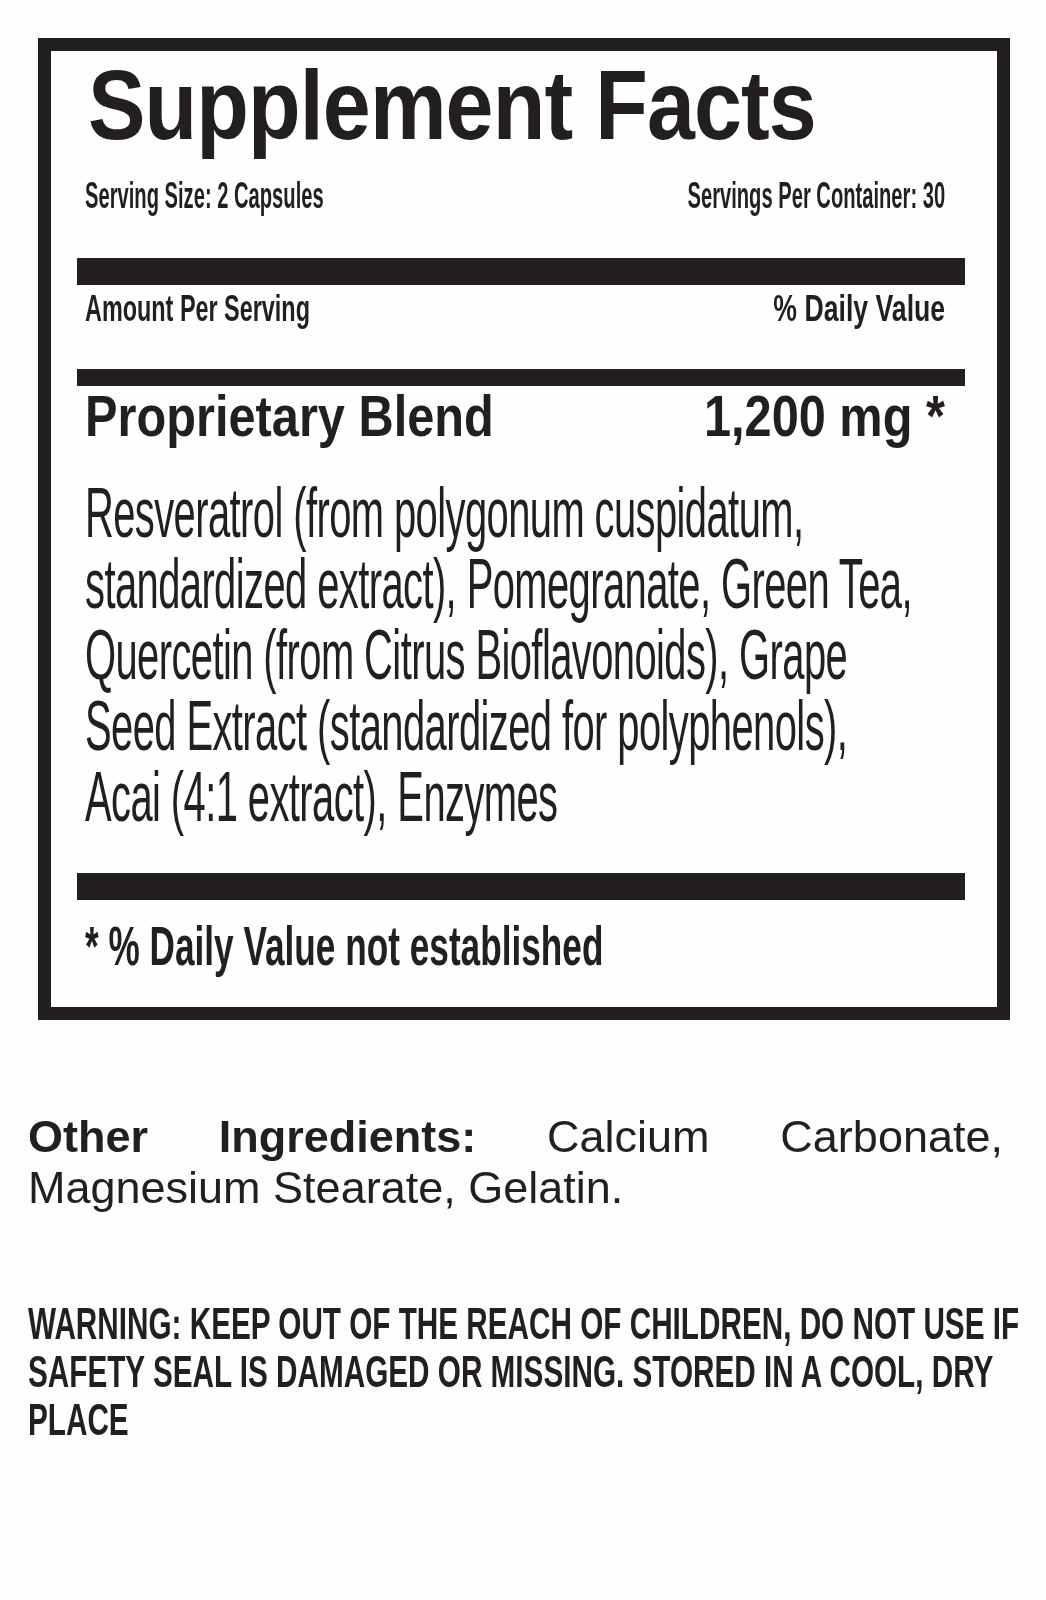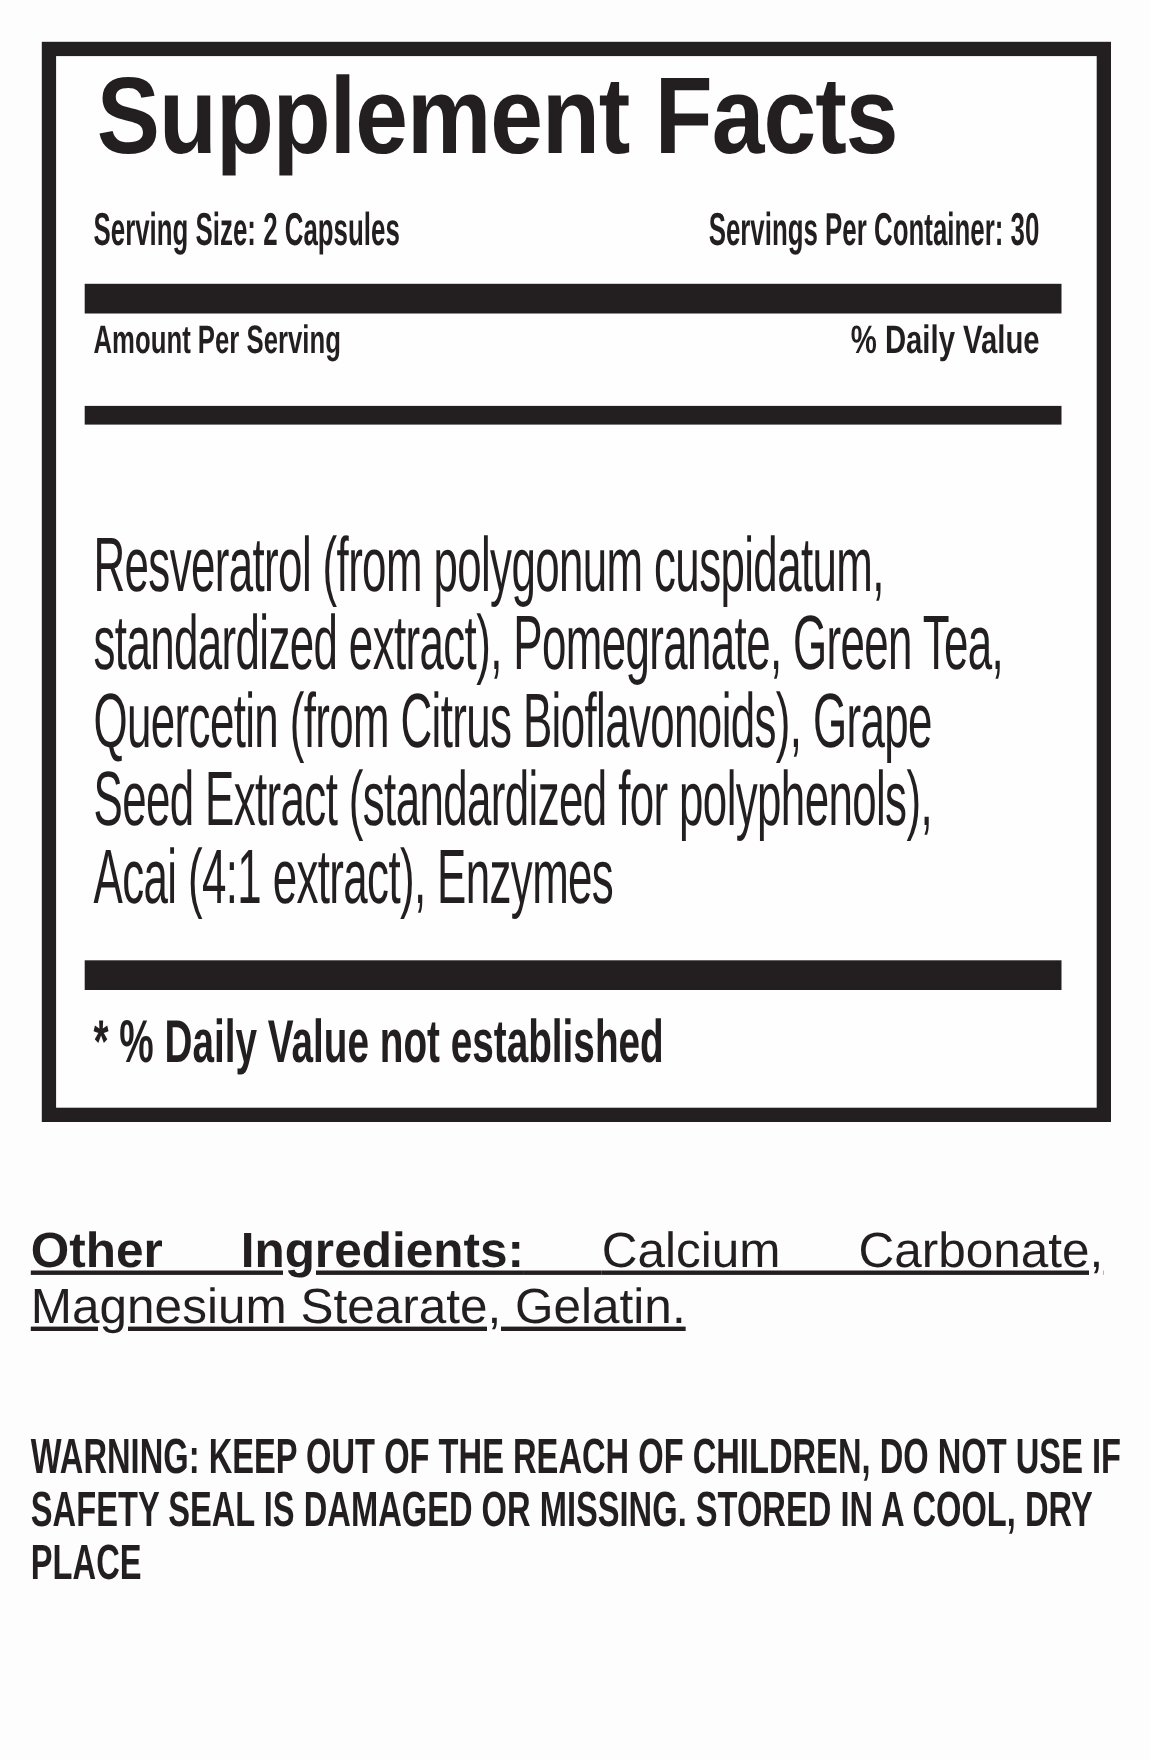--- a/index.html
+++ b/index.html
@@ -23,21 +23,21 @@
   .facts-title{
     position:absolute;left:37px;top:2px;
     font-size:99px;font-weight:bold;line-height:1.05;
     white-space:nowrap;
     transform:scaleX(.87);transform-origin:0 0;
     letter-spacing:-1px;
   }
   .row{position:absolute;left:34px;width:860px;height:60px;}
   .row .l{position:absolute;left:0;top:0;white-space:nowrap;font-weight:bold;transform-origin:0 0;display:inline-block;}
   .row .r{position:absolute;right:0;top:0;white-space:nowrap;font-weight:bold;transform-origin:100% 0;display:inline-block;}
-  .row-serving{top:137px;font-size:42px;line-height:1;}
+  .row-serving{top:127px;font-size:36px;line-height:1;}
   .row-serving .l,.row-serving .r{transform:scaleX(.56);}
   .row-amount{top:240px;font-size:36px;line-height:1;}
   .row-amount .l{transform:scaleX(.65);}
   .row-amount .r{transform:scaleX(.74);}
   .row-blend{top:336px;font-size:58px;line-height:1;}
   .row-blend .l{transform:scaleX(.84);}
   .row-blend .r{transform:scaleX(.84);}
   .bar{position:absolute;left:26px;width:888px;background:#231f20;}
   .bar-thick-1{top:207px;height:27px;}
   .bar-thin{top:318px;height:17px;}
@@ -55,21 +55,20 @@
     font-size:55px;line-height:1;font-weight:bold;
     white-space:nowrap;
     transform:scaleX(.64);transform-origin:0 0;
   }
   
   .other-ingredients{
     position:absolute;left:28px;top:1066px;
     width:975px;
     font-size:45px;line-height:51px;
     text-align:justify;
-    text-decoration:underline;
   }
   .other-ingredients .oi-label{font-weight:bold;}
   .warning{
     position:absolute;left:28px;top:1300px;
     width:1600px;
     font-size:45px;line-height:48px;font-weight:bold;
     white-space:pre-line;
     transform:scaleX(.66);transform-origin:0 0;
   }
 </style>
@@ -89,20 +88,24 @@
 
     <div class="bar bar-thick-1"></div>
 
     <div class="row row-amount">
       <span class="l">Amount Per Serving</span>
       <span class="r">% Daily Value</span>
     </div>
 
     <div class="bar bar-thin"></div>
 
+    <div class="row row-blend">
+      <span class="l">Proprietary Blend</span>
+      <span class="r">1,200 mg *</span>
+    </div>
 
     <div class="blend-ingredients">Resveratrol (from polygonum cuspidatum,
 standardized extract), Pomegranate, Green Tea,
 Quercetin (from Citrus Bioflavonoids), Grape
 Seed Extract (standardized for polyphenols),
 Acai (4:1 extract), Enzymes</div>
 
     <div class="bar bar-thick-2"></div>
 
     <div class="footnote">* % Daily Value not established</div>

